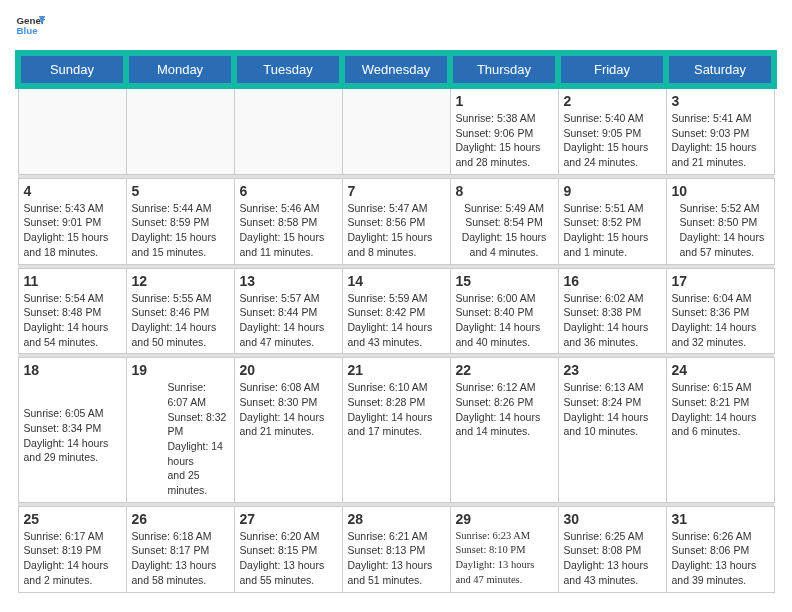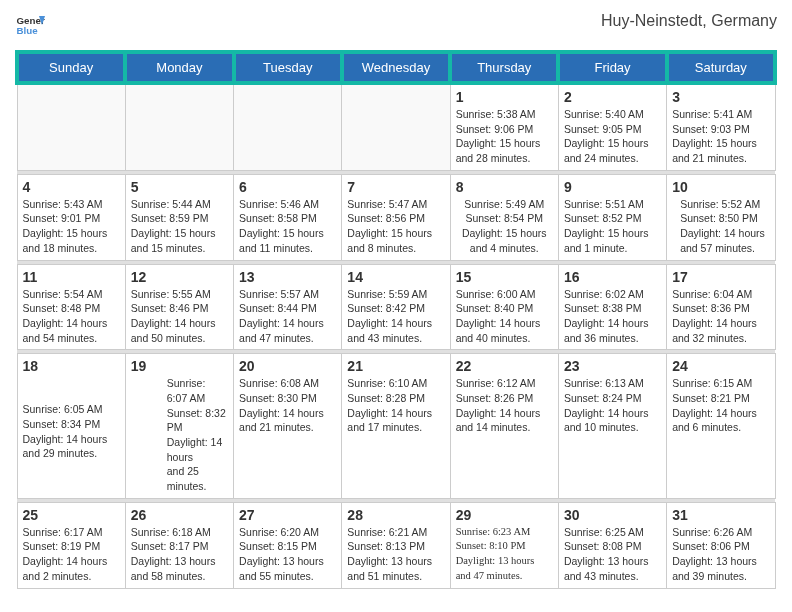--- a/index.html
+++ b/index.html
@@ -5,40 +5,39 @@
     * { box-sizing: border-box; margin: 0; padding: 0; }
     body { font-family: Arial, sans-serif; background: #fff; width: 792px; min-height: 612px; }
     .container { padding: 10px 15px; }
     .header { display: flex; justify-content: space-between; align-items: flex-start; margin-bottom: 10px; }
     .logo { display: flex; align-items: center; }
     .logo-icon { width: 30px; height: 30px; margin-right: 2px; }
     .title-block { text-align: right; }
     .month-title { font-size: 42px; font-weight: 300; color: #222; line-height: 1; }
     .location { font-size: 16px; color: #444; margin-top: 2px; }
     .calendar { width: 100%; border-collapse: collapse; }
-    .calendar th { background: #2a6db5; color: #fff; text-align: center; padding: 6px 4px; font-size: 13px; font-weight: normal; border: 4px solid #14b8a6; }
+    .calendar th { background: #2a6db5; color: #fff; text-align: center; padding: 6px 4px; font-size: 13px; font-weight: normal; border: 6px solid #14b8a6; }
     .calendar td { border: 1px solid #ccc; vertical-align: top; padding: 4px 5px; font-size: 11px; color: #333; width: 14.28%; min-height: 70px; }
     .calendar td.empty { background: #f9f9f9; }
     .day-num { font-size: 14px; font-weight: bold; margin-bottom: 2px; }
     .day-info { font-size: 10.5px; line-height: 1.4; color: #333; }
   </style>
 </head>
 <body>
 
 <div class="container">
   <div class="header">
     <div class="logo">
       <svg class="logo-icon" viewBox="0 0 40 40">
         <text x="2" y="18" font-size="13" font-weight="bold" fill="#333">General</text>
         <text x="2" y="32" font-size="13" font-weight="bold" fill="#4a90d9">Blue</text>
         <polygon points="32,8 40,8 36,20" fill="#4a90d9"></polygon>
       </svg>
     </div>
     <div class="title-block">
-      <div class="location">Huy-Neinstedt, Germany</div>
     </div>
   </div>
 
   <table class="calendar">
     <thead>
       <tr>
         <th>Sunday</th>
         <th>Monday</th>
         <th>Tuesday</th>
         <th>Wednesday</th>

